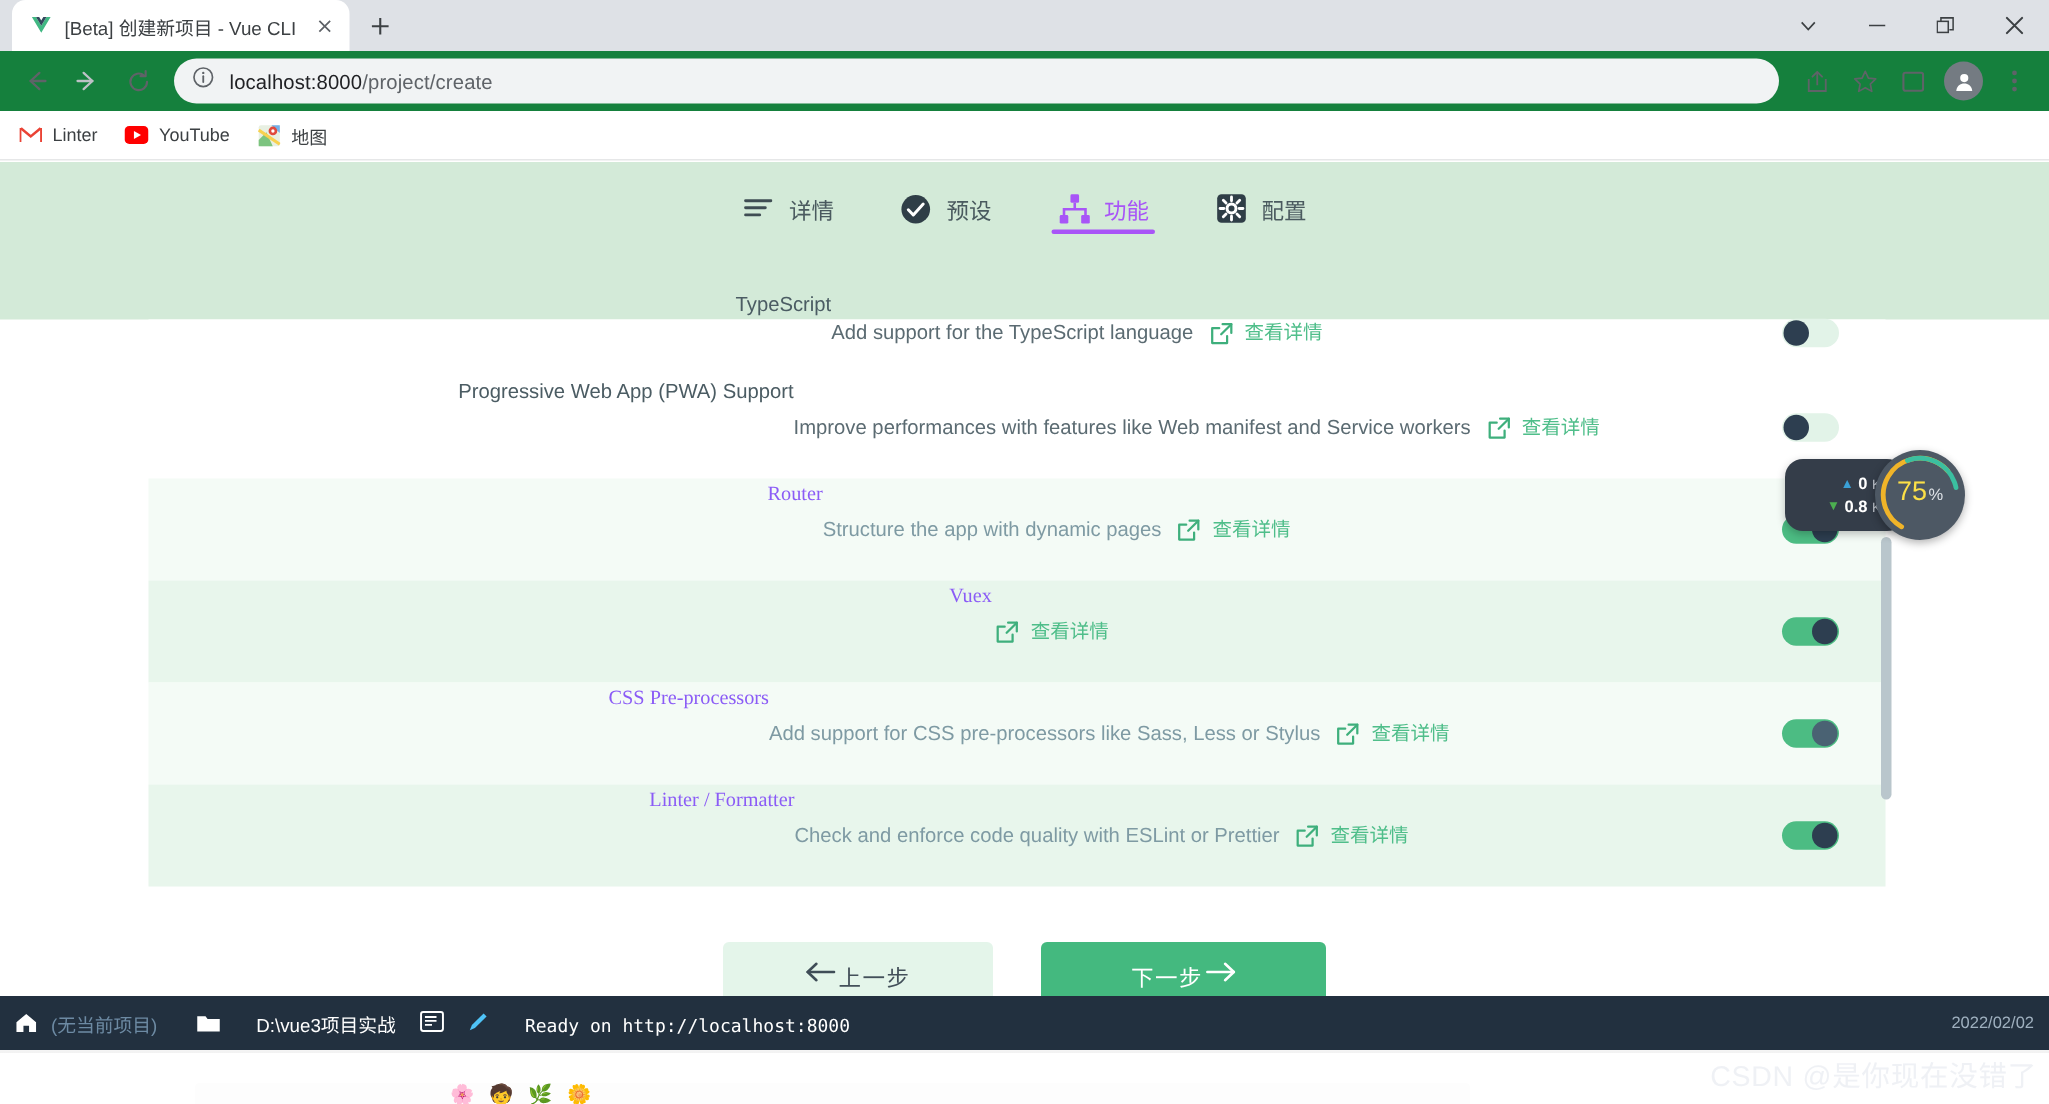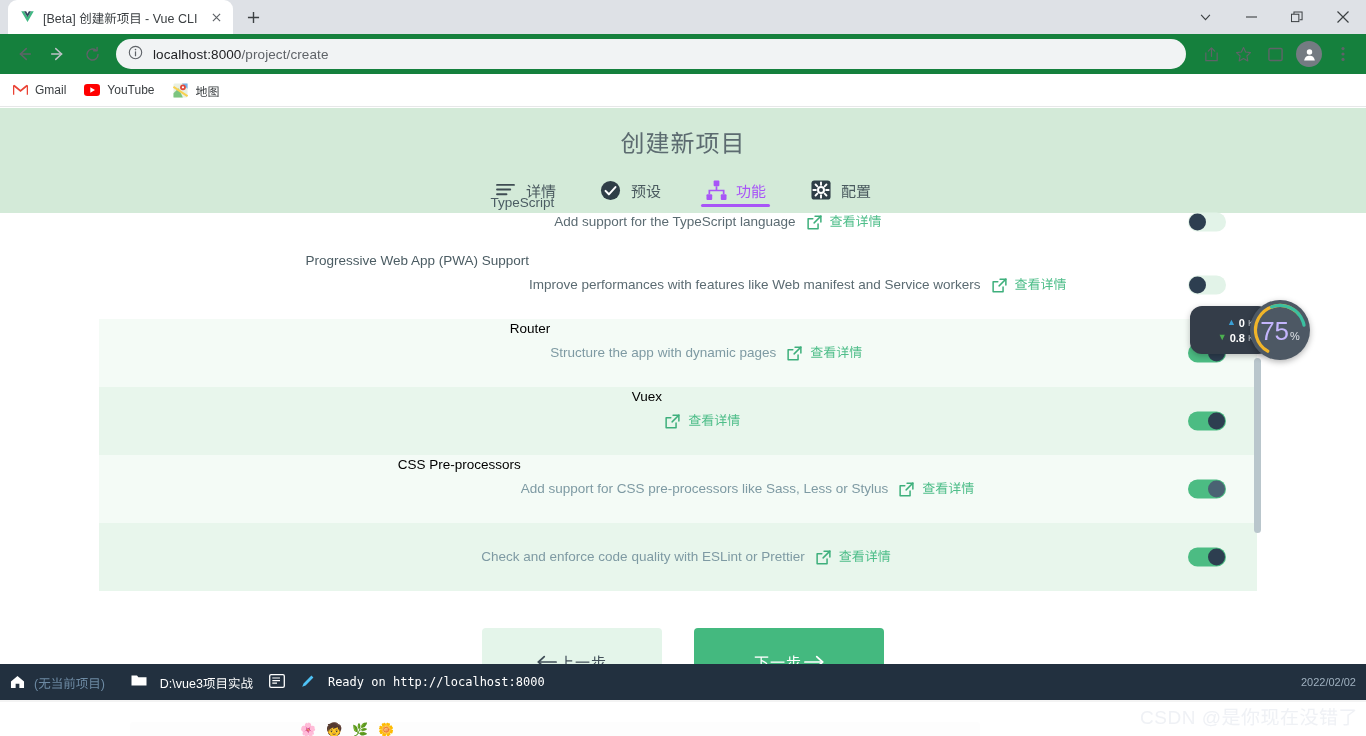--- a/index.html
+++ b/index.html
@@ -104,21 +104,21 @@
   .features-card {
     position:absolute; left:99px; top:0; width:1158px; background:#fff;
   }
   .frow {
     height:68px; position:relative; padding:0 0 0 16px;
     display:flex; flex-direction:row; justify-content:center;
   }
   .frow.sel-a { background:#e8f6ec; }
   .frow.sel-b { background:#f4fbf6; }
   .frow .fname { font-size:13.5px; color:#4b5c63; line-height:1.45; }
-  .frow.sel-a .fname, .frow.sel-b .fname { color:#000000; }
+  .frow.sel-a .fname, .frow.sel-b .fname { color:#8b5cf6;font-family:Liberation Serif, serif; }
   .frow .fdesc {
     font-size:13.5px; color:#5b6b72; display:flex; align-items:center; gap:8px;
     line-height:1.45;
   }
   .frow.sel-a .fdesc, .frow.sel-b .fdesc { color:#7e9aa3;align-items:center; }
   .link-ico { display:inline-flex; width:15px; height:15px; color:#3eaf7c; flex:none; margin-left:3px; }
   .link-txt { color:#4fbe8a; font-size:13px; }
 
   .toggle {
     position:absolute; right:31px; top:50%; transform:translateY(-50%);
@@ -135,21 +135,21 @@
   .scrollbar-track {
     position:absolute; left:1254px; top:145px; width:7px; height:175px;
     background:#b9c6cc; border-radius:4px;
   }
 
   .footer-btns {
     position:absolute; left:0; top:520px; width:100%;
     display:flex; justify-content:center; gap:32px;
   }
   .btn {
-    height:44px; border-radius:4px; display:flex; align-items:flex-end;
+    height:44px; border-radius:4px; display:flex; align-items:center;
     justify-content:center; gap:2px; font-size:15px; letter-spacing:1px;
   }
   .btn-prev { width:180px; background:#e4f5ea; color:#43505a; }
   .btn-next { width:190px; background:#44b97f; color:#fff; }
 
   
   .net-widget {
     position:absolute; left:1190px; top:306px; width:80px; height:48px;
     background:#343d49; border-radius:12px; display:flex; flex-direction:column;
     justify-content:center; padding:0 9px 0 7px; gap:3px; z-index:40;
@@ -166,32 +166,32 @@
     position:absolute; left:1250px; top:300px; width:60px; height:60px;
     border-radius:50%; background:#4d5864; z-index:41;
     display:flex; align-items:baseline; justify-content:center;
     box-shadow:0 2px 6px rgba(0,0,0,.3);
   }
   .gauge svg { position:absolute; left:0; top:0; }
   .gauge .gtxt {
     position:relative; z-index:2; display:flex; align-items:baseline;
     margin-top:18px;
   }
-  .gauge .gnum { color:#c4b5fd; font-size:26px; line-height:1; }
+  .gauge .gnum { color:#fde047; font-size:18px; line-height:1; }
   .gauge .gpct { color:#dfe3e8; font-size:11px; margin-left:1px; }
 
   
   .taskbar {
     position:absolute; left:0; top:664px; width:1366px; height:36px;
     background:#22303f; display:flex; align-items:center;
     padding:0 10px; gap:0; overflow:hidden;
   }
   .tb-home { color:#fff; font-size:14px; margin-right:9px; display:flex; align-items:center; }
   .tb-noproj { color:#6d8aa3; font-size:12.5px; margin-right:26px; }
-  .tb-item { display:flex; align-items:center; gap:13px; color:#fff; font-size:12.5px; margin-right:16px; }
+  .tb-item { display:flex; align-items:flex-end; gap:24px; color:#fff; font-size:12.5px; margin-right:16px; }
   .tb-ready {
     color:#fff; font-family:"DejaVu Sans Mono", monospace; font-size:12px;
   }
   .tb-clock {
     position:absolute; right:10px; top:0; height:36px; display:flex;
     align-items:center; color:#9fb0bf; font-size:11px;
   }
   .watermark {
     position:absolute; right:8px; top:702px; z-index:60;
     color:rgba(235,238,242,.80); font-size:19px; white-space:nowrap;
@@ -325,21 +325,21 @@
   </div>
 
   <div class="bookmarks">
     <div class="bm">
       <span class="bm-ico">
         <svg width="15" height="12" viewBox="0 0 16 12">
           <path d="M1 1.2 L8 7 L15 1.2" fill="none" stroke="#ea4335" stroke-width="1.8"></path>
           <path d="M0.6 1 L0.6 11 M15.4 1 L15.4 11" stroke="#ea4335" stroke-width="1.5"></path>
         </svg>
       </span>
-      <span>Gmail</span>
+      <span>Linter</span>
     </div>
     <div class="bm">
       <span class="bm-ico">
         <svg width="16" height="12" viewBox="0 0 16 12">
           <rect x="0" y="0" width="16" height="12" rx="3.2" fill="#ff0000"></rect>
           <path d="M6.3 3.3 L11 6 L6.3 8.7 Z" fill="#fff"></path>
         </svg>
       </span>
       <span>YouTube</span>
     </div>
@@ -354,21 +354,20 @@
           <circle cx="10.6" cy="4.6" r="1.2" fill="#fff"></circle>
         </svg>
       </span>
       <span>地图</span>
     </div>
   </div>
 
   <div class="viewport">
 
     <div class="vue-header">
-      <div class="vue-title">创建新项目</div>
       <div class="vue-tabs">
 
         <div class="vue-tab">
           <span class="tabico">
             <svg width="19" height="15" viewBox="0 0 20 16">
               <path d="M1 2 L19 2" stroke="#3f4d53" stroke-width="2.1" stroke-linecap="round"></path>
               <path d="M1 7 L15 7" stroke="#3f4d53" stroke-width="2.1" stroke-linecap="round"></path>
               <path d="M1 12 L11 12" stroke="#3f4d53" stroke-width="2.1" stroke-linecap="round"></path>
             </svg>
           </span>
@@ -491,20 +490,21 @@
                   <path d="M11.8 9.6 L11.8 14.6 L1.2 14.6 L1.2 4 L6.2 4" fill="none" stroke="#3eaf7c" stroke-width="1.6" stroke-linecap="round" stroke-linejoin="round"></path>
                 </svg>
               </span>
               <span class="link-txt">查看详情</span>
             </div>
             <div class="toggle on muted">
               <span class="knob"></span>
             </div>
           </div>
           <div class="frow sel-a">
+            <div class="fname">Linter / Formatter</div>
             <div class="fdesc">
               <span>Check and enforce code quality with ESLint or Prettier</span>
               <span class="link-ico">
                 <svg width="15" height="15" viewBox="0 0 16 16">
                   <path d="M8.6 1.2 L14.8 1.2 L14.8 7.4" fill="none" stroke="#3eaf7c" stroke-width="1.6" stroke-linecap="round" stroke-linejoin="round"></path>
                   <path d="M14.8 1.2 L7.6 8.4" stroke="#3eaf7c" stroke-width="1.6" stroke-linecap="round"></path>
                   <path d="M11.8 9.6 L11.8 14.6 L1.2 14.6 L1.2 4 L6.2 4" fill="none" stroke="#3eaf7c" stroke-width="1.6" stroke-linecap="round" stroke-linejoin="round"></path>
                 </svg>
               </span>
               <span class="link-txt">查看详情</span>

